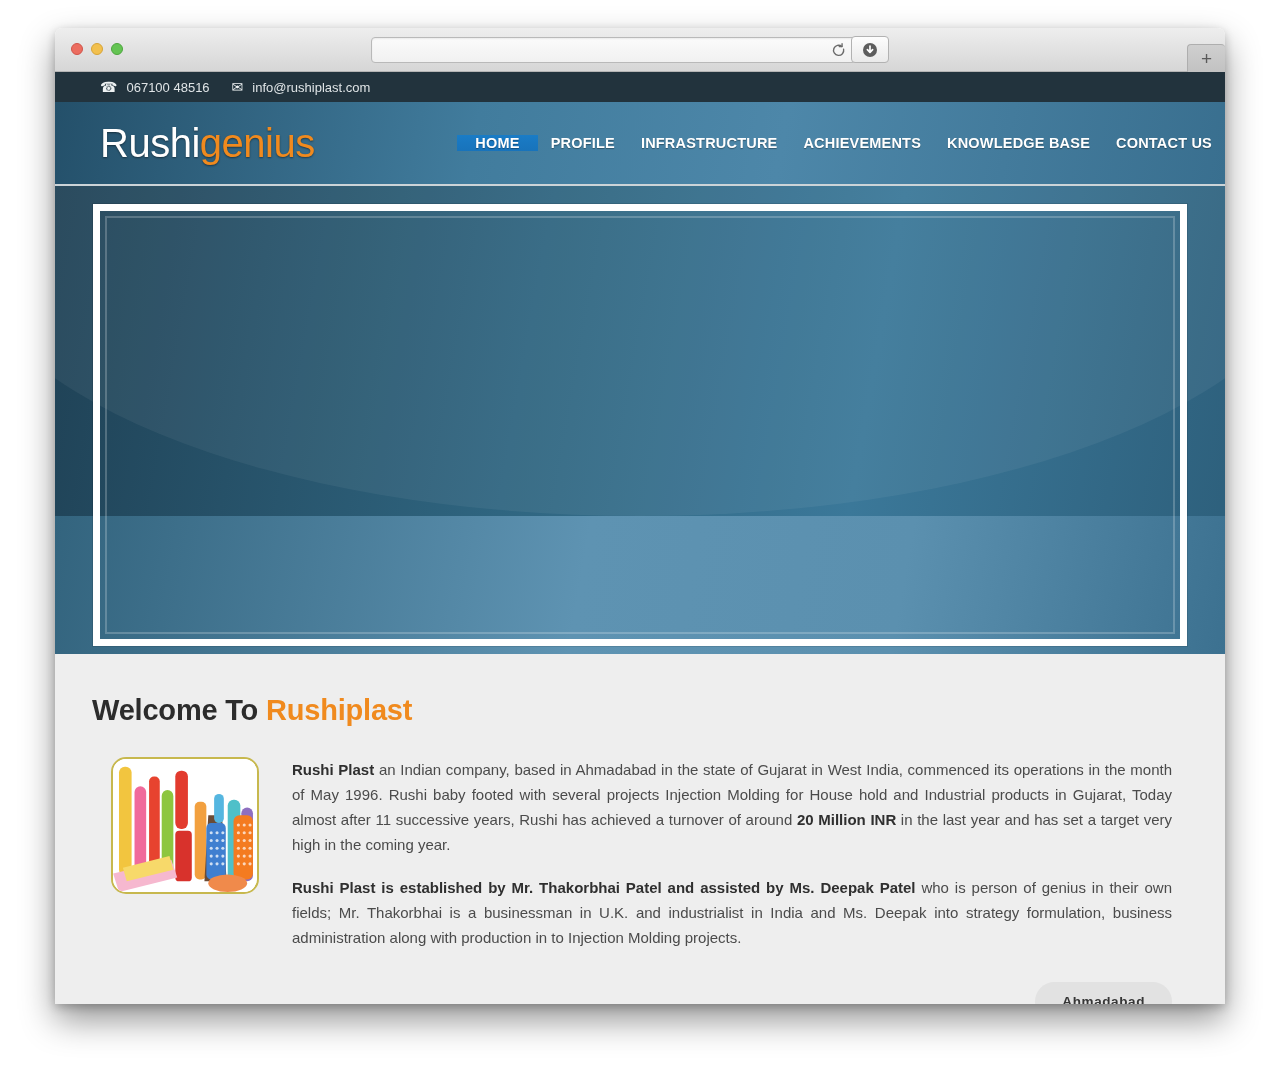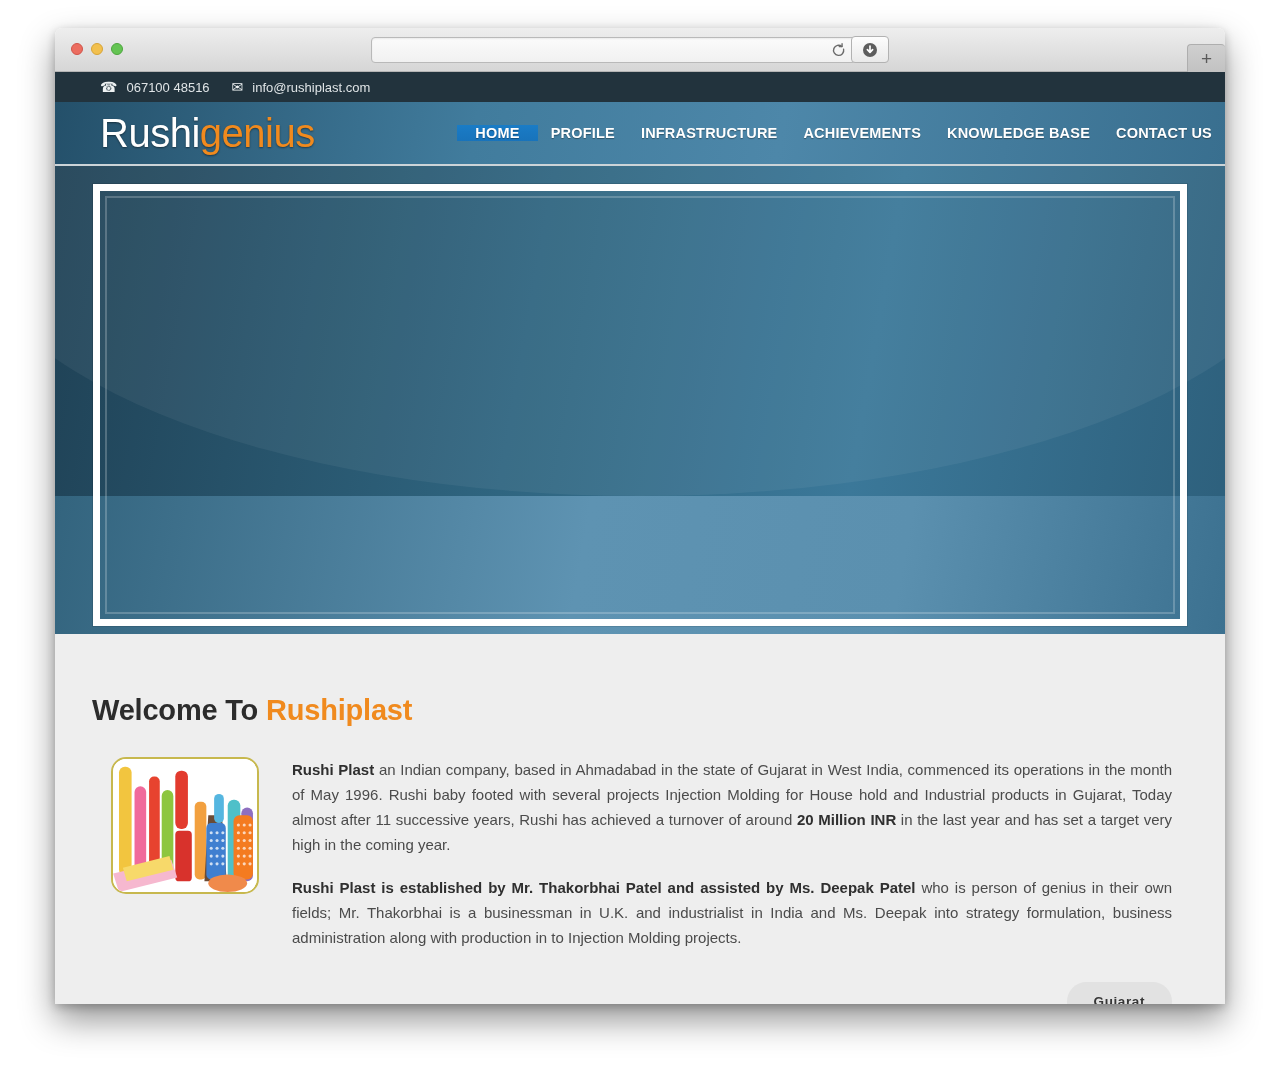--- a/index.html
+++ b/index.html
@@ -96,21 +96,21 @@
     padding-left: 45px;
     gap: 22px;
     color: #dfe4e6;
     font-size: 13px;
   }
   .topbar .item { display:flex; align-items:center; gap: 9px; }
   .topbar .glyph { font-size: 14px; line-height: 1; color:#eef2f3; }
 
   .header {
     position: relative;
-    height: 64px;
+    height: 84px;
     background: linear-gradient(100deg, #26546c 0%, #3f7a9b 34%, #4d87a8 58%, #3b7characters 100%);
     background: linear-gradient(100deg, #25526a 0%, #427d9e 36%, #4e88a9 60%, #3a7false 100%);
     background: linear-gradient(100deg, #24506a 0%, #417c9d 36%, #4d87a9 62%, #396f8f 100%);
     border-bottom: 2px solid #d8dde0;
     display: flex;
     align-items: stretch;
     gap: 40px;
   }
   .header::after {
     content:""; position:absolute; left:0; right:0; bottom:-2px; height:2px;
@@ -179,21 +179,20 @@
     background: #eeeeee;
     min-height: 350px;
     padding: 40px 53px 0 37px;
   }
   .welcome {
     font-size: 29px;
     font-weight: bold;
     color: #2c2c2c;
     margin-left: 0;
     letter-spacing: -0.2px;
-    margin-top: 20px;
   }
   .welcome .brand { color: #f08a1e; }
 
   .about-row { display:flex; margin-top: 30px; gap: 0; }
 
   .thumb {
     width: 148px; height: 137px;
     flex: none;
     margin-left: 19px;
     border: 2px solid #c7b84e;
@@ -363,18 +362,18 @@
           </svg>
         </div>
 
         <div class="about-text">
           <p><b>Rushi Plast</b><span> an Indian company, based in Ahmadabad in the state of Gujarat in West India, commenced its operations in the month of May 1996. Rushi baby footed with several projects Injection Molding for House hold and Industrial products in Gujarat, Today almost after 11 successive years, Rushi has achieved a turnover of around </span><b>20 Million INR</b><span> in the last year and has set a target very high in the coming year.</span></p>
           <p><b>Rushi Plast is established by Mr. Thakorbhai Patel and assisted by Ms. Deepak Patel</b><span> who is person of genius in their own fields; Mr. Thakorbhai is a businessman in U.K. and industrialist in India and Ms. Deepak into strategy formulation, business administration along with production in to Injection Molding projects.</span></p>
         </div>
       </div>
 
       <div class="readmore-row">
-        <button class="readmore">Gujarat</button>
+        <button class="readmore">Ahmadabad</button>
       </div>
     </div>
 
   </div>
 </div>
 
 </body></html>

